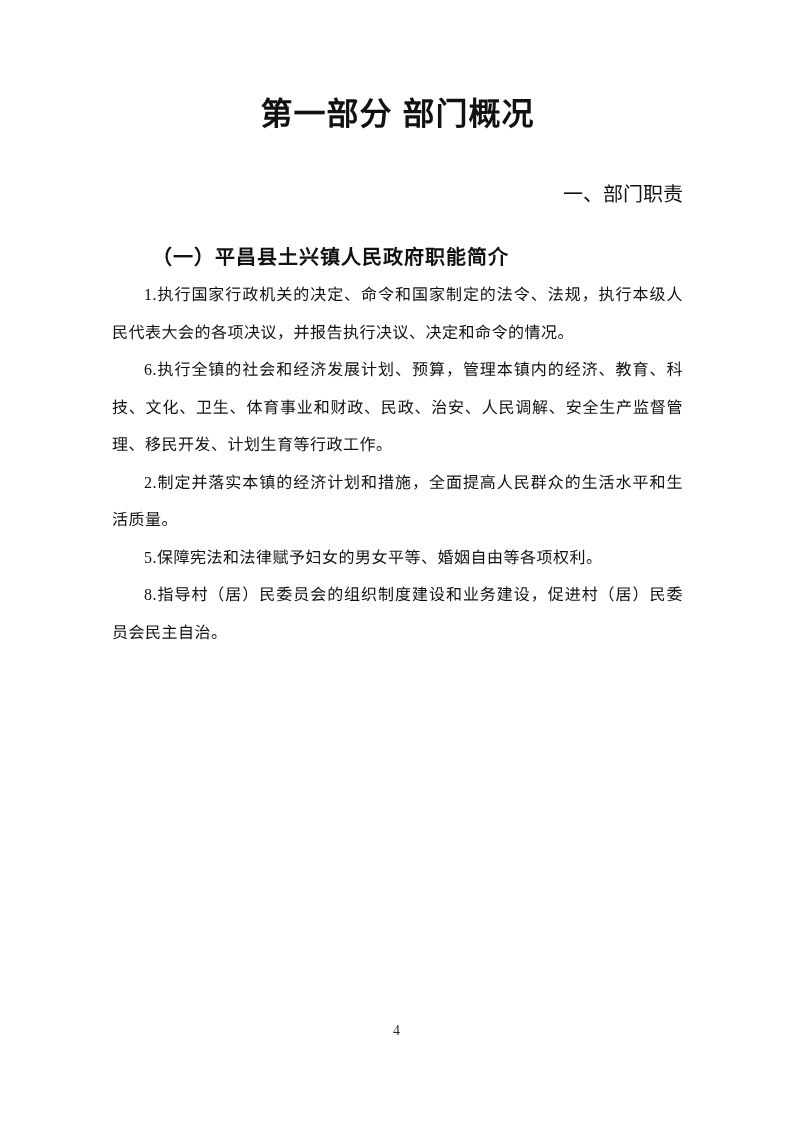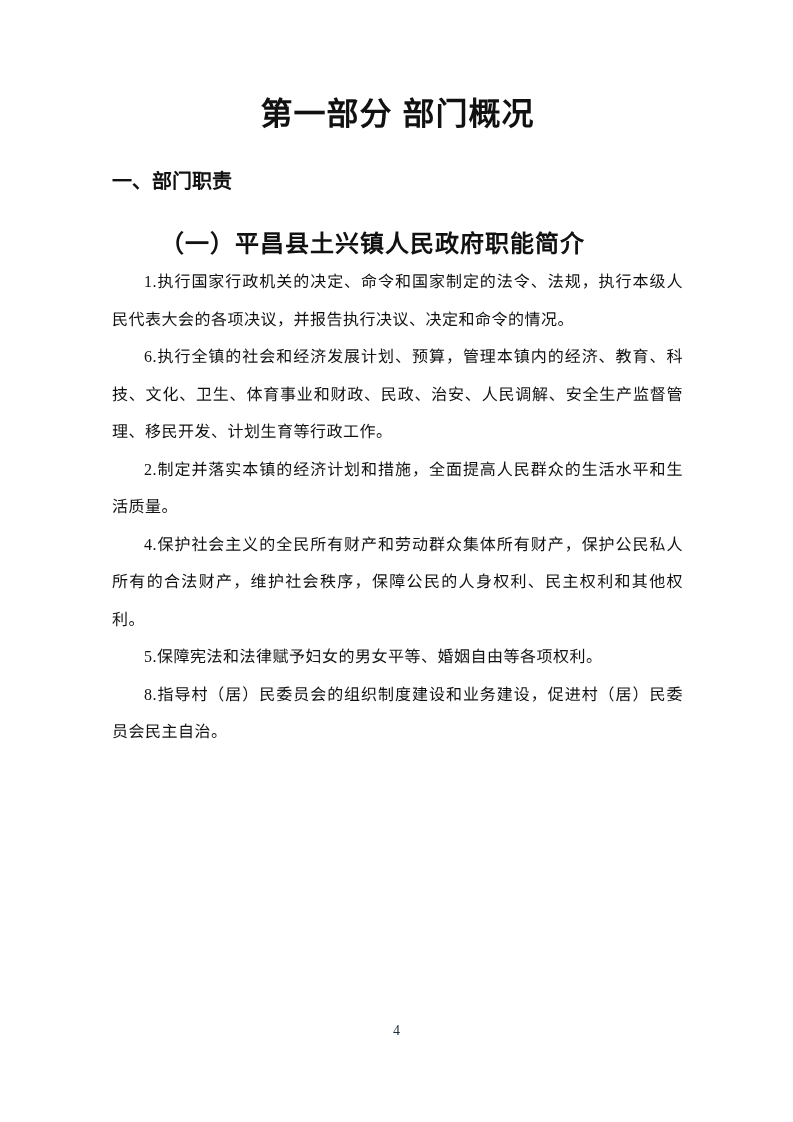--- a/index.html
+++ b/index.html
@@ -25,29 +25,30 @@
   .doc-title {
     padding-top: 97px;
     font-family: "Liberation Sans", "DejaVu Sans", sans-serif;
     font-size: 32px;
     line-height: 34px;
     font-weight: bold;
     text-align: center;
     letter-spacing: 1px;
   }
   .section-heading {
-    margin-top: 38px;
+    margin-top: 51px;
     font-family: "Liberation Sans", "DejaVu Sans", sans-serif;
     font-size: 20px;
     line-height: 24px;
-    font-weight: bold;
+    font-weight: normal;
+    text-align: right;
   }
   .sub-heading {
     margin-top: 32px;
-    font-size: 24px;
+    font-size: 20px;
     line-height: 38px;
     font-weight: bold;
     text-indent: 2em;
     letter-spacing: 1px;
   }
   .body-para {
     margin: 0;
     font-size: 16px;
     line-height: 37.5px;
     text-align: justify;
@@ -74,19 +75,18 @@
   <div class="content">
     <div class="doc-title">第一部分 部门概况</div>
 
     <div class="section-heading">一、部门职责</div>
 
     <div class="sub-heading">（一）平昌县土兴镇人民政府职能简介</div>
 
     <p class="body-para">1.执行国家行政机关的决定、命令和国家制定的法令、法规，执行本级人民代表大会的各项决议，并报告执行决议、决定和命令的情况。</p>
     <p class="body-para">6.执行全镇的社会和经济发展计划、预算，管理本镇内的经济、教育、科技、文化、卫生、体育事业和财政、民政、治安、人民调解、安全生产监督管理、移民开发、计划生育等行政工作。</p>
     <p class="body-para">2.制定并落实本镇的经济计划和措施，全面提高人民群众的生活水平和生活质量。</p>
-    <p class="body-para">4.保护社会主义的全民所有财产和劳动群众集体所有财产，保护公民私人所有的合法财产，维护社会秩序，保障公民的人身权利、民主权利和其他权利。</p>
     <p class="body-para">5.保障宪法和法律赋予妇女的男女平等、婚姻自由等各项权利。</p>
     <p class="body-para">8.指导村（居）民委员会的组织制度建设和业务建设，促进村（居）民委员会民主自治。</p>
   </div>
 
   <div class="page-footer">4</div>
 </div>
 
 </body></html>

